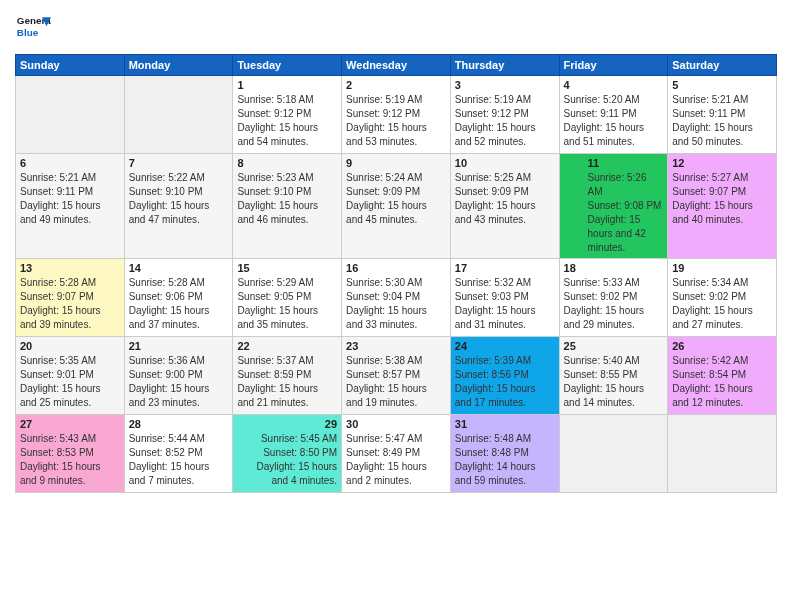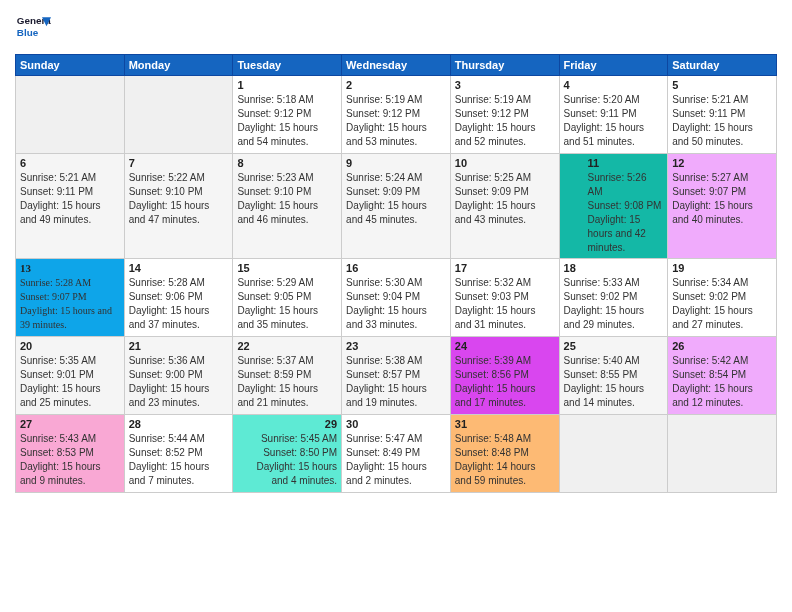--- a/index.html
+++ b/index.html
@@ -157,31 +157,31 @@
             <div class="day-info">Sunrise: 5:23 AM<br>Sunset: 9:10 PM<br>Daylight: 15 hours and 46 minutes.</div>
           </td>
           <td style="background: rgb(245, 245, 245);">
             <span class="day-number">9</span>
             <div class="day-info">Sunrise: 5:24 AM<br>Sunset: 9:09 PM<br>Daylight: 15 hours and 45 minutes.</div>
           </td>
           <td style="background: rgb(245, 245, 245);">
             <span class="day-number">10</span>
             <div class="day-info">Sunrise: 5:25 AM<br>Sunset: 9:09 PM<br>Daylight: 15 hours and 43 minutes.</div>
           </td>
-          <td style="background: #14b8a6; padding-left: 28px;">
+          <td style="background: #22c55e; padding-left: 28px;">
             <span class="day-number">11</span>
             <div class="day-info">Sunrise: 5:26 AM<br>Sunset: 9:08 PM<br>Daylight: 15 hours and 42 minutes.</div>
           </td>
           <td style="background: #f0abfc;">
             <span class="day-number">12</span>
             <div class="day-info">Sunrise: 5:27 AM<br>Sunset: 9:07 PM<br>Daylight: 15 hours and 40 minutes.</div>
           </td>
         </tr>
         <tr>
-          <td style="background: #0ea5e9; font-family: Liberation Serif, serif;">
+          <td style="background: #fef9c3;">
             <span class="day-number">13</span>
             <div class="day-info">Sunrise: 5:28 AM<br>Sunset: 9:07 PM<br>Daylight: 15 hours and 39 minutes.</div>
           </td>
           <td style="background: rgb(255, 255, 255);">
             <span class="day-number">14</span>
             <div class="day-info">Sunrise: 5:28 AM<br>Sunset: 9:06 PM<br>Daylight: 15 hours and 37 minutes.</div>
           </td>
           <td style="background: rgb(255, 255, 255);">
             <span class="day-number">15</span>
             <div class="day-info">Sunrise: 5:29 AM<br>Sunset: 9:05 PM<br>Daylight: 15 hours and 35 minutes.</div>
@@ -213,21 +213,21 @@
             <div class="day-info">Sunrise: 5:36 AM<br>Sunset: 9:00 PM<br>Daylight: 15 hours and 23 minutes.</div>
           </td>
           <td style="background: rgb(245, 245, 245);">
             <span class="day-number">22</span>
             <div class="day-info">Sunrise: 5:37 AM<br>Sunset: 8:59 PM<br>Daylight: 15 hours and 21 minutes.</div>
           </td>
           <td style="background: rgb(245, 245, 245);">
             <span class="day-number">23</span>
             <div class="day-info">Sunrise: 5:38 AM<br>Sunset: 8:57 PM<br>Daylight: 15 hours and 19 minutes.</div>
           </td>
-          <td style="background: #d946ef;">
+          <td style="background: #0ea5e9;">
             <span class="day-number">24</span>
             <div class="day-info">Sunrise: 5:39 AM<br>Sunset: 8:56 PM<br>Daylight: 15 hours and 17 minutes.</div>
           </td>
           <td style="background: rgb(245, 245, 245);">
             <span class="day-number">25</span>
             <div class="day-info">Sunrise: 5:40 AM<br>Sunset: 8:55 PM<br>Daylight: 15 hours and 14 minutes.</div>
           </td>
           <td style="background: #f0abfc;">
             <span class="day-number">26</span>
             <div class="day-info">Sunrise: 5:42 AM<br>Sunset: 8:54 PM<br>Daylight: 15 hours and 12 minutes.</div>
@@ -243,21 +243,21 @@
             <div class="day-info">Sunrise: 5:44 AM<br>Sunset: 8:52 PM<br>Daylight: 15 hours and 7 minutes.</div>
           </td>
           <td style="background: #5eead4; text-align: right;">
             <span class="day-number">29</span>
             <div class="day-info">Sunrise: 5:45 AM<br>Sunset: 8:50 PM<br>Daylight: 15 hours and 4 minutes.</div>
           </td>
           <td style="background: rgb(255, 255, 255);">
             <span class="day-number">30</span>
             <div class="day-info">Sunrise: 5:47 AM<br>Sunset: 8:49 PM<br>Daylight: 15 hours and 2 minutes.</div>
           </td>
-          <td style="background: #fdba74; margin-top: 12px;">
+          <td style="background: #c4b5fd; margin-top: 12px;">
             <span class="day-number">31</span>
             <div class="day-info">Sunrise: 5:48 AM<br>Sunset: 8:48 PM<br>Daylight: 14 hours and 59 minutes.</div>
           </td>
           <td class="empty-cell"></td>
           <td class="empty-cell"></td>
         </tr>
       </tbody>
   </table>
 </div>
 

